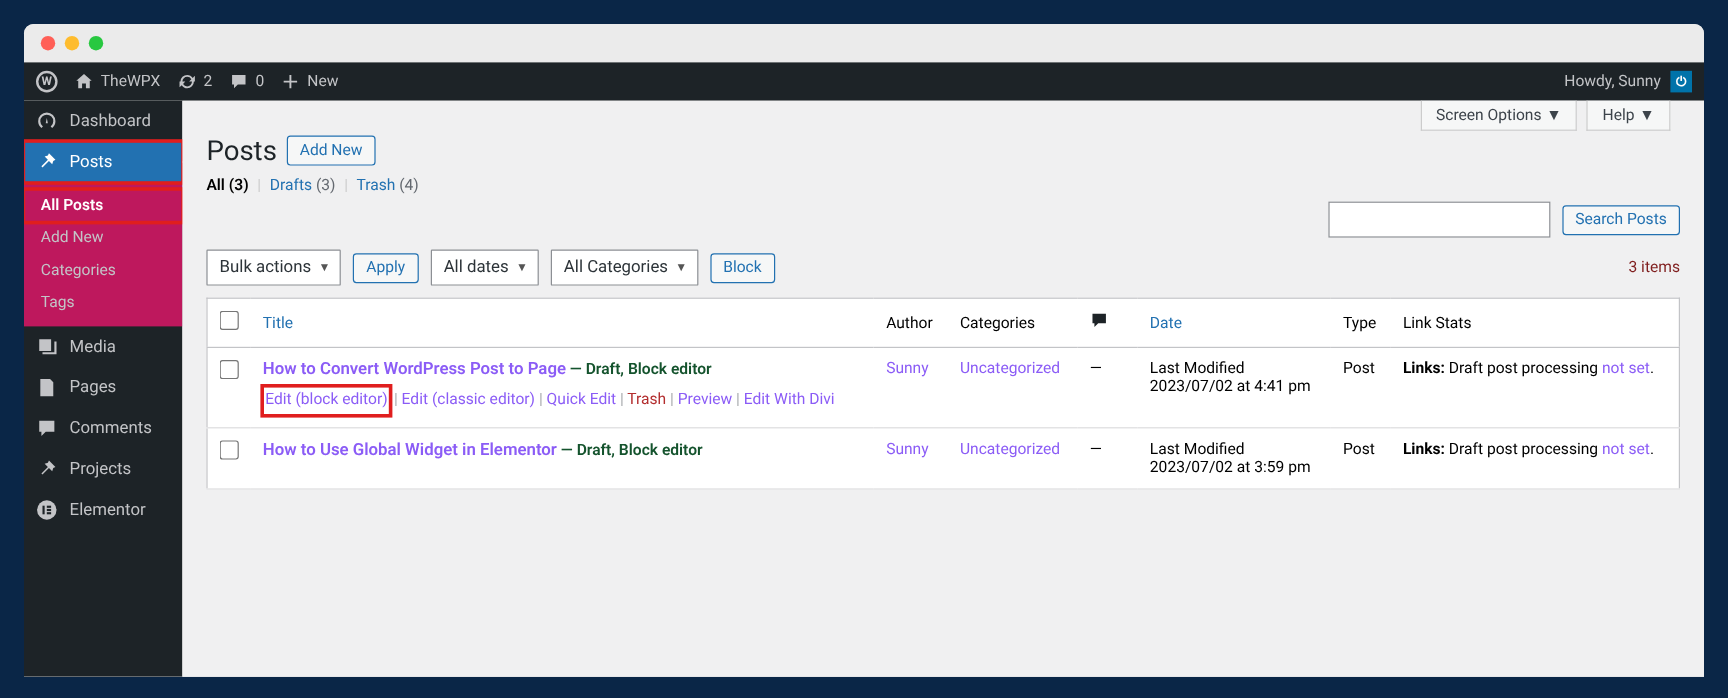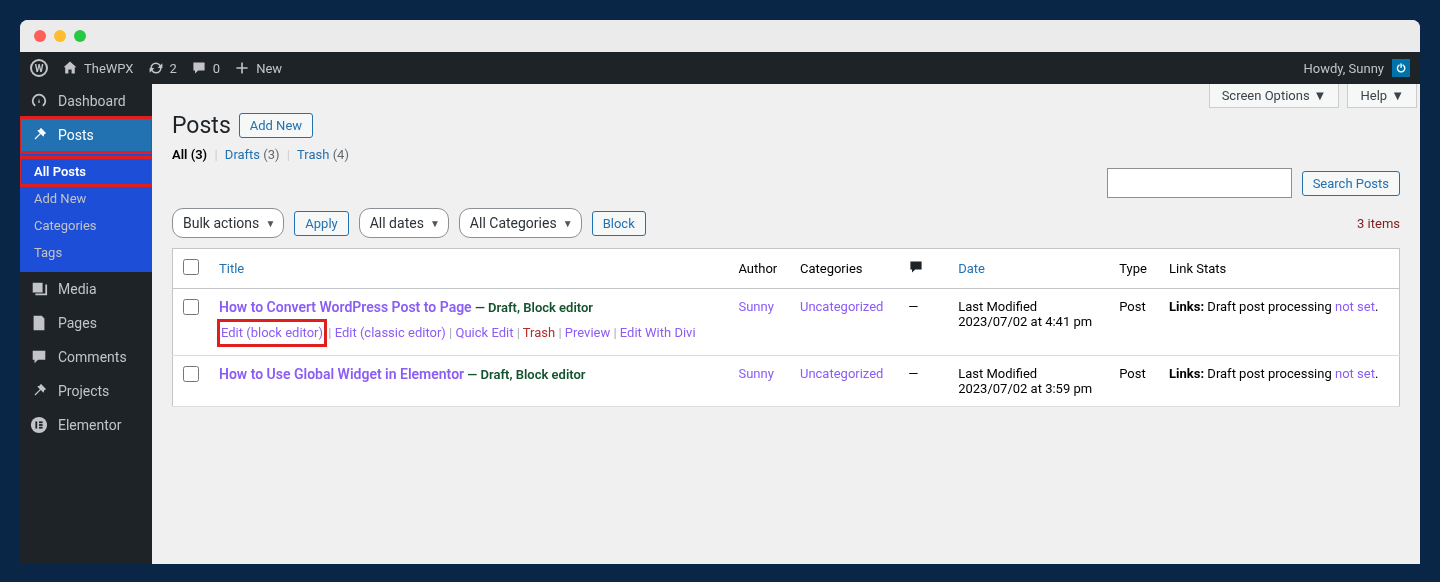--- a/index.html
+++ b/index.html
@@ -13,40 +13,40 @@
 .admin-bar { background: #1d2327; height: 32px; display: flex; align-items: center; padding: 0 10px; color: #c3c4c7; font-size: 13px; justify-content: space-between; }
 .admin-bar-left { display: flex; align-items: center; gap: 14px; }
 .admin-bar-item { display: flex; align-items: center; gap: 6px; }
 .admin-bar-right { display: flex; align-items: center; gap: 8px; }
 .avatar-box { width: 18px; height: 18px; background: #0073aa; display: flex; align-items: center; justify-content: center; color: #fff; font-size: 11px; font-weight: bold; }
 .content-wrapper { display: flex; background: #f0f0f1; min-height: 480px; }
 .sidebar { width: 132px; background: #1d2327; color: #c3c4c7; font-size: 14px; flex-shrink: 0; }
 .sidebar-menu-item { display: flex; align-items: center; gap: 10px; padding: 8px 10px; cursor: pointer; position: relative; }
 .sidebar-menu-item.active { background: #2271b1; color: #fff; }
 .sidebar-menu-item.active::after { content: ''; position: absolute; right: -8px; top: 50%; transform: translateY(-50%); width: 0; height: 0; border-top: 8px solid transparent; border-bottom: 8px solid transparent; border-right: 8px solid #f0f0f1; }
-.sidebar-submenu { background: #1d4ed8; padding: 6px 0; }
+.sidebar-submenu { background: #be185d; padding: 6px 0; }
 .sidebar-submenu-item { padding: 6px 14px; font-size: 13px; cursor: pointer; }
 .sidebar-submenu-item.current { color: #fff; font-weight: 600; }
 .sidebar-submenu-item:not(.current) { color: #c3c4c7; }
 .highlight-box { outline: 3px solid #e01e1e; outline-offset: -1px; }
 .main { flex: 1; padding: 10px 20px; background: #f0f0f1; position: relative; }
-.top-options { position: absolute; top: 0; right: 3px; display: flex; gap: 8px; }
+.top-options { position: absolute; top: 0; right: 28px; display: flex; gap: 8px; }
 .top-option-btn { background: #f6f7f7; border: 1px solid #ccc; border-top: none; padding: 4px 12px; font-size: 13px; color: #3c434a; display: flex; align-items: center; gap: 4px; }
 .page-header { display: flex; align-items: center; gap: 8px; margin-top: 18px; }
 .page-title { font-size: 23px; font-weight: 400; color: #1d2327; }
 .btn { background: #f6f7f7; border: 1px solid #2271b1; color: #2271b1; padding: 4px 10px; font-size: 13px; border-radius: 3px; cursor: pointer; }
 .subsubsub { margin-top: 8px; font-size: 13px; color: #646970; }
 .subsubsub a { color: #2271b1; text-decoration: none; }
 .subsubsub .current { color: #000; font-weight: 600; }
 .subsubsub .sep { color: #ccc; padding: 0 4px; }
 .search-row { display: flex; justify-content: flex-end; align-items: center; gap: 10px; margin-top: 6px; }
 .search-input { border: 1px solid #8c8f94; padding: 0 8px; height: 30px; width: 185px; background: #fff; }
 .tablenav { display: flex; justify-content: space-between; align-items: center; margin-top: 10px; }
 .tablenav-left { display: flex; gap: 10px; align-items: center; }
-.select-box { background: #fff; border: 1px solid #8c8f94; padding: 0 24px 0 10px; height: 30px; font-size: 14px; color: #2c3338; border-radius: 11px; position: relative; display: flex; align-items: center; }
+.select-box { background: #fff; border: 1px solid #8c8f94; padding: 0 24px 0 10px; height: 30px; font-size: 14px; color: #2c3338; border-radius: 1px; position: relative; display: flex; align-items: center; }
 .select-box::after { content: '▼'; position: absolute; right: 8px; font-size: 10px; color: #555; }
 .tablenav-pages { font-size: 13px; color: #7f1d1d; }
 .wp-list-table { width: 100%; border-collapse: collapse; background: #fff; border: 1px solid #c3c4c7; margin-top: 10px; font-size: 13px; }
 .wp-list-table th { text-align: left; padding: 10px; border-bottom: 1px solid #c3c4c7; font-weight: 400; }
 .wp-list-table th a { color: #2271b1; text-decoration: none; }
 .wp-list-table td { padding: 10px; vertical-align: top; border-bottom: 1px solid #dcdcde; }
 .wp-list-table td a { color: #8b5cf6; text-decoration: none; }
 .row-title { font-weight: 600; font-size: 14px; }
 .row-actions { margin-top: 6px; font-size: 13px; color: #a7aaad; line-height: 1.7; }
 .row-actions .trash { color: #b32d2e; }

